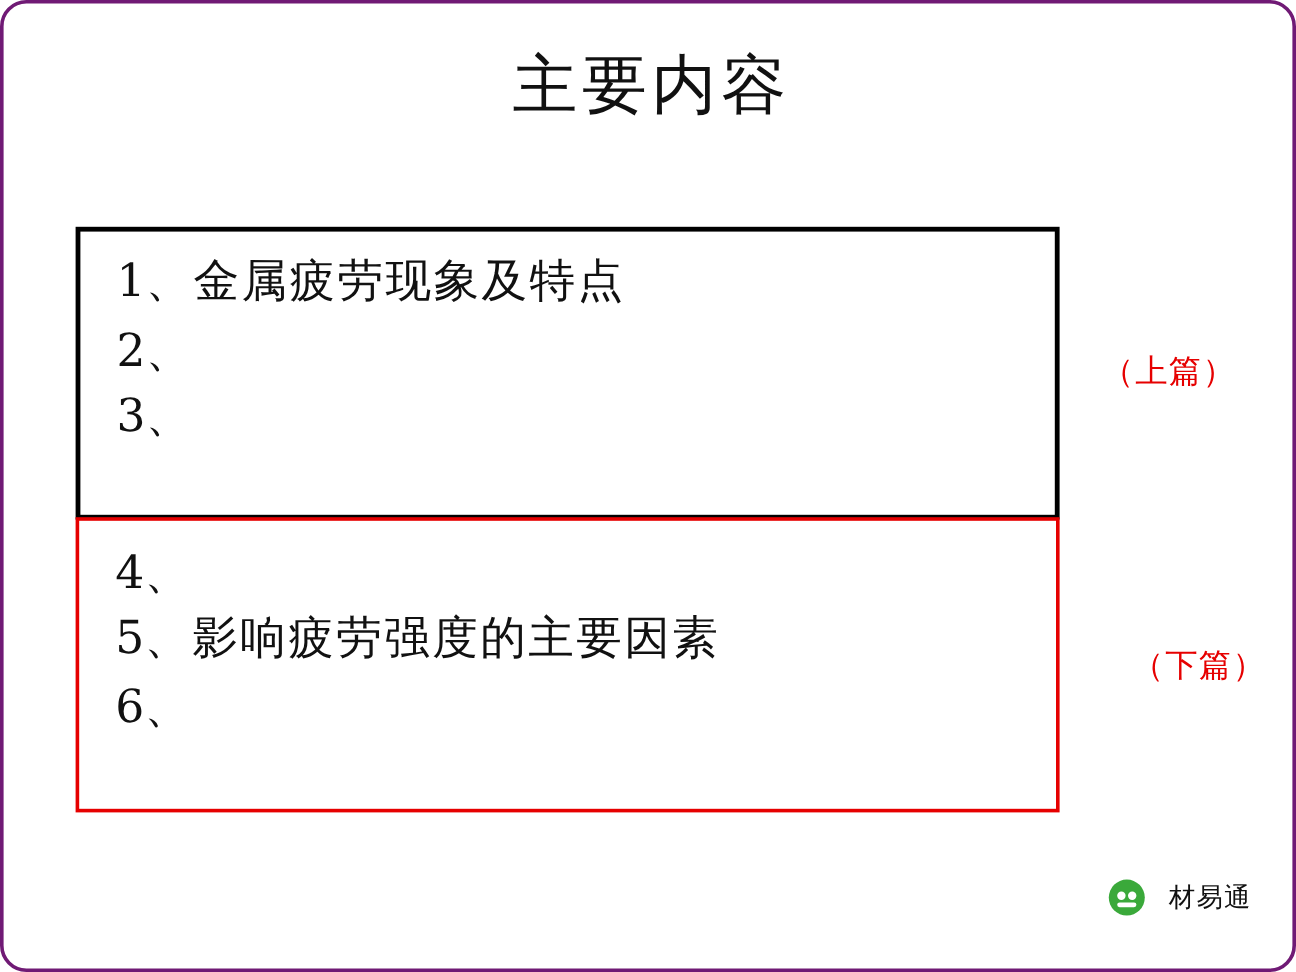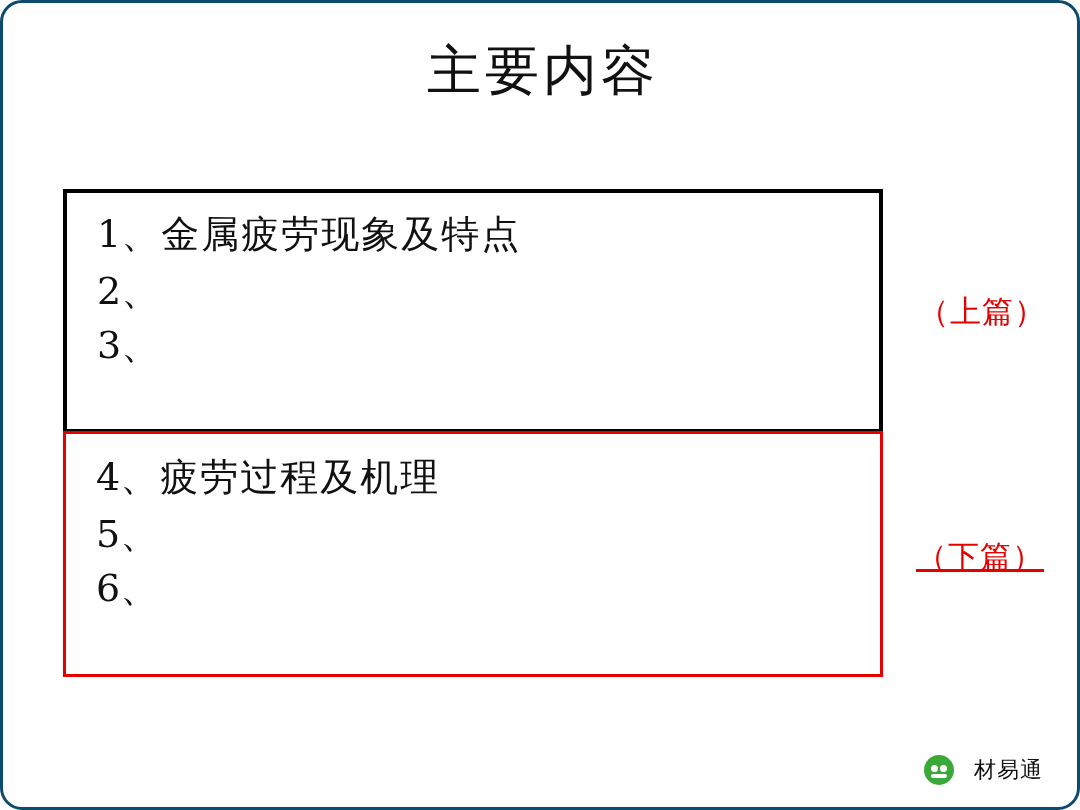--- a/index.html
+++ b/index.html
@@ -12,21 +12,21 @@
     height: 810px;
     font-family: "DejaVu Serif", "Liberation Serif", serif;
     overflow: hidden;
   }
   .slide {
     position: relative;
     width: 1080px;
     height: 810px;
     box-sizing: border-box;
     background: #ffffff;
-    border: 3px solid #0c4a6e;
+    border: 3px solid #701a75;
     border-radius: 22px;
     overflow: hidden;
   }
   .slide-title {
     position: absolute;
     top: 38px;
     left: 0;
     width: 1080px;
     text-align: center;
     font-family: "DejaVu Sans", "Liberation Sans", sans-serif;
@@ -72,40 +72,39 @@
     font-family: "DejaVu Serif", "Liberation Serif", serif;
     margin-right: 2px;
   }
   .item-text {
     font-family: Liberation Mono, monospace;
     letter-spacing: 2px;
   }
 
   .side-label {
     position: absolute;
-    font-size: 31px;
+    font-size: 27px;
     color: #e60000;
     font-family: "DejaVu Serif", "Liberation Serif", serif;
     letter-spacing: 1px;
     white-space: nowrap;
   }
   .side-label-upper {
     left: 915px;
     top: 288px;
   }
   .side-label-lower {
-    left: 913px;
+    left: 940px;
     top: 533px;
-    text-decoration: underline;
   }
 
   .watermark {
     position: absolute;
     right: 34px;
-    bottom: 22px;
+    bottom: 44px;
     display: flex;
     align-items: flex-end;
     gap: 20px;
   }
   .wm-badge {
     width: 30px;
     height: 30px;
     border-radius: 50%;
     background: #3aa93a;
     position: relative;
@@ -157,24 +156,24 @@
         <span class="item-num">2、</span>
       </div>
       <div class="item-row">
         <span class="item-num">3、</span>
       </div>
     </div>
 
     <div class="group group-lower">
       <div class="item-row">
         <span class="item-num">4、</span>
-        <span class="item-text">疲劳过程及机理</span>
       </div>
       <div class="item-row">
         <span class="item-num">5、</span>
+        <span class="item-text">影响疲劳强度的主要因素</span>
       </div>
       <div class="item-row">
         <span class="item-num">6、</span>
       </div>
     </div>
 
   </div>
 
   <div class="side-label side-label-upper">（上篇）</div>
   <div class="side-label side-label-lower">（下篇）</div>

